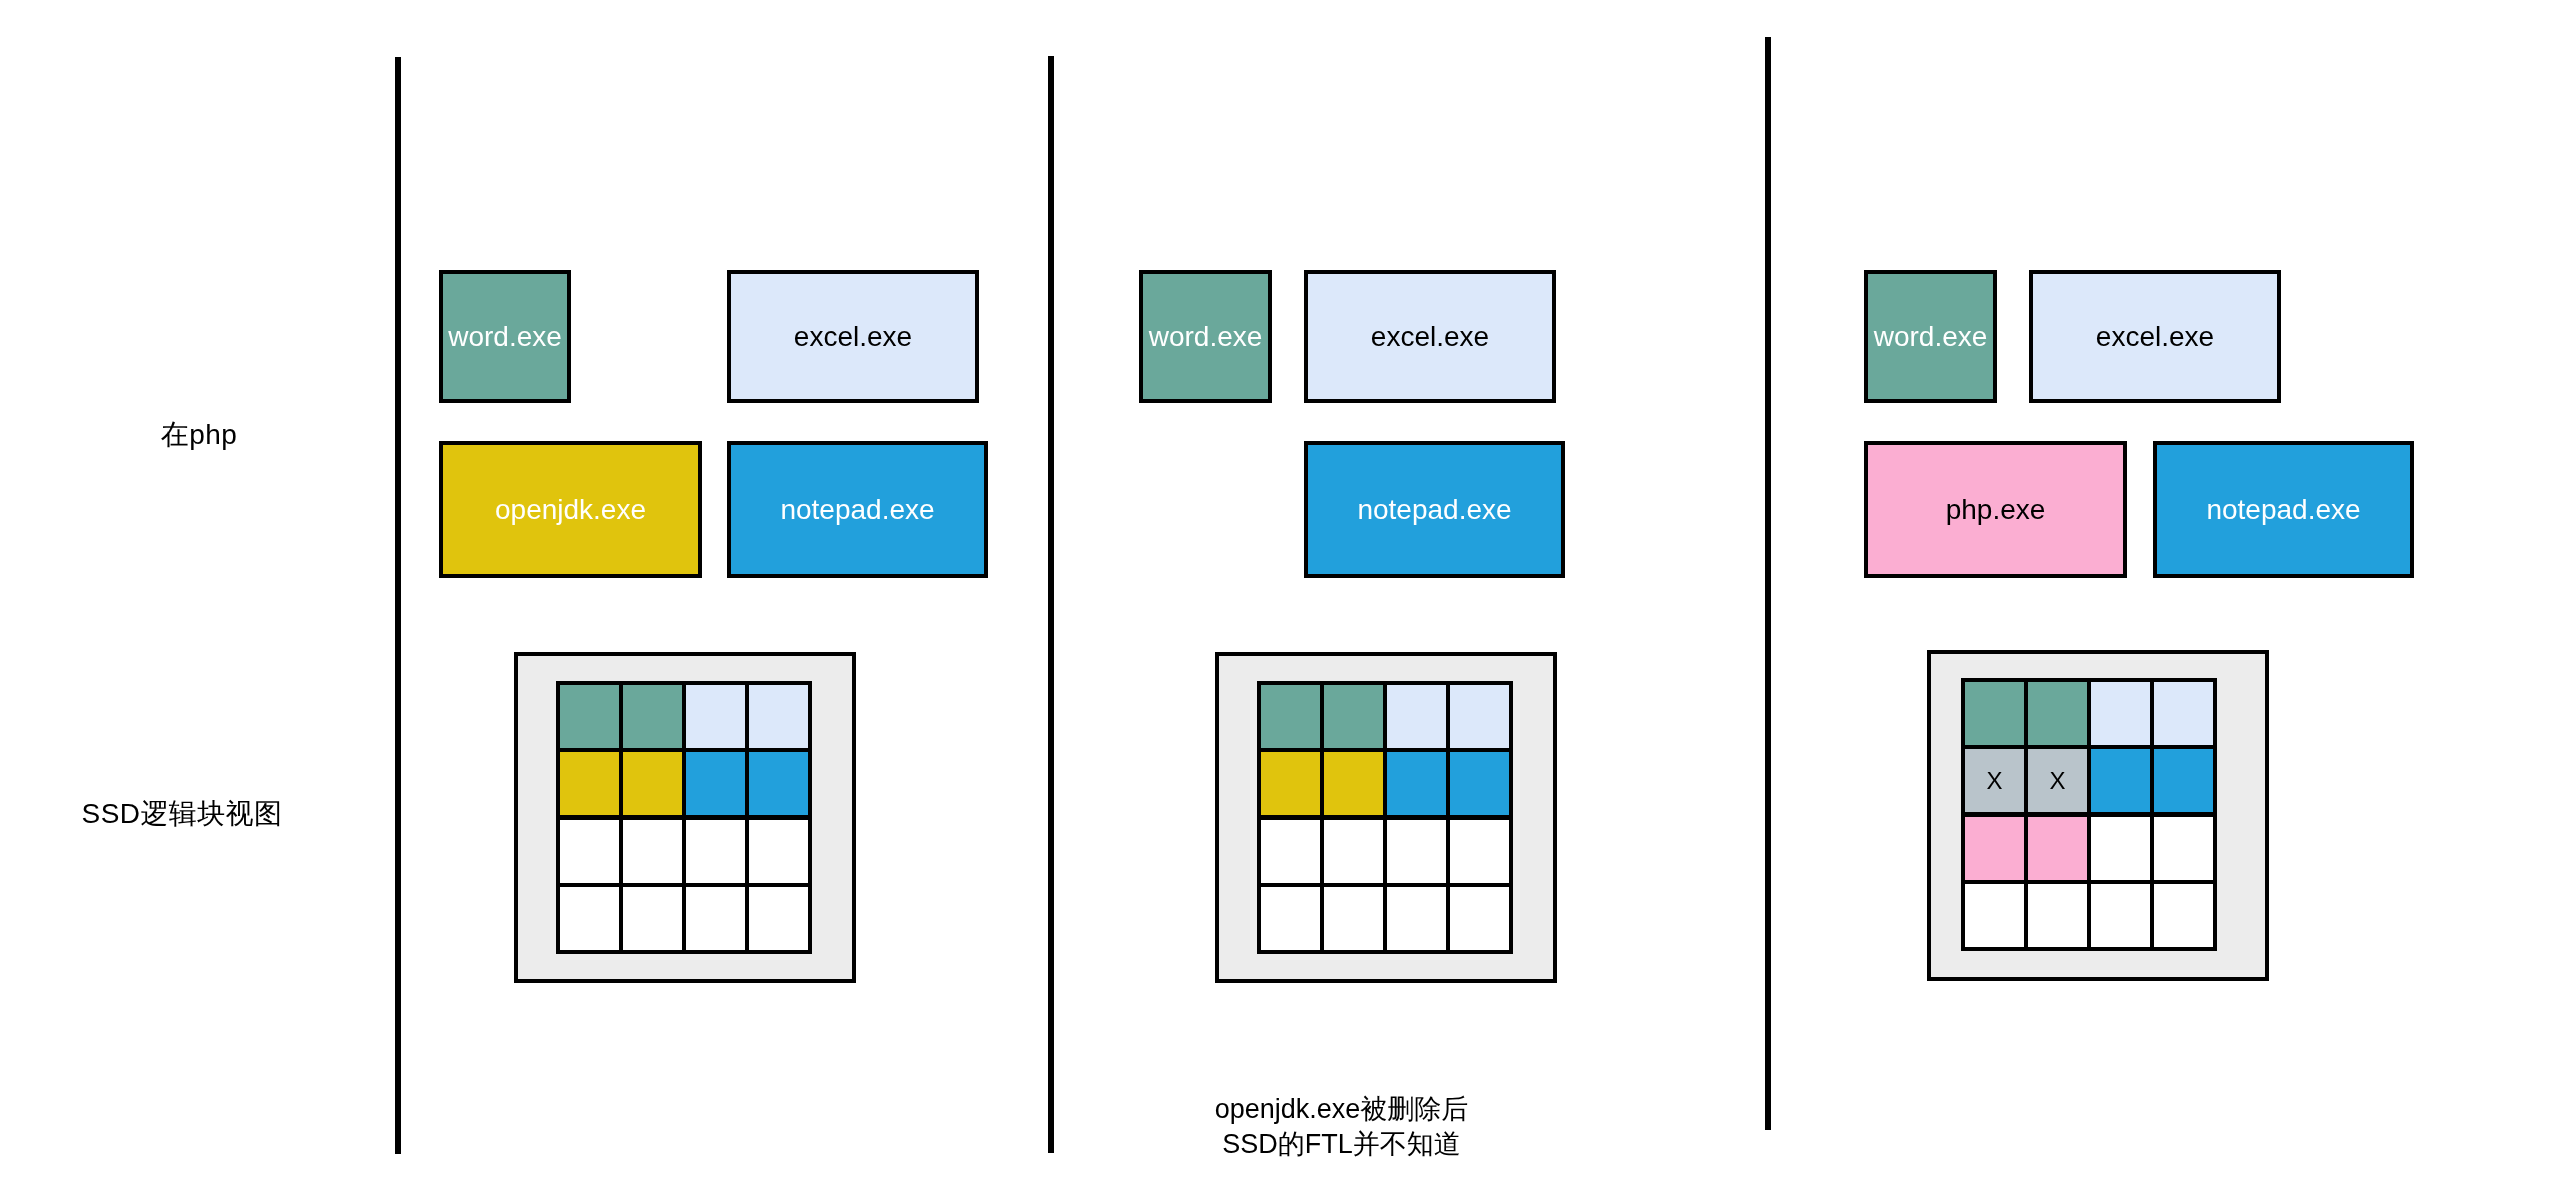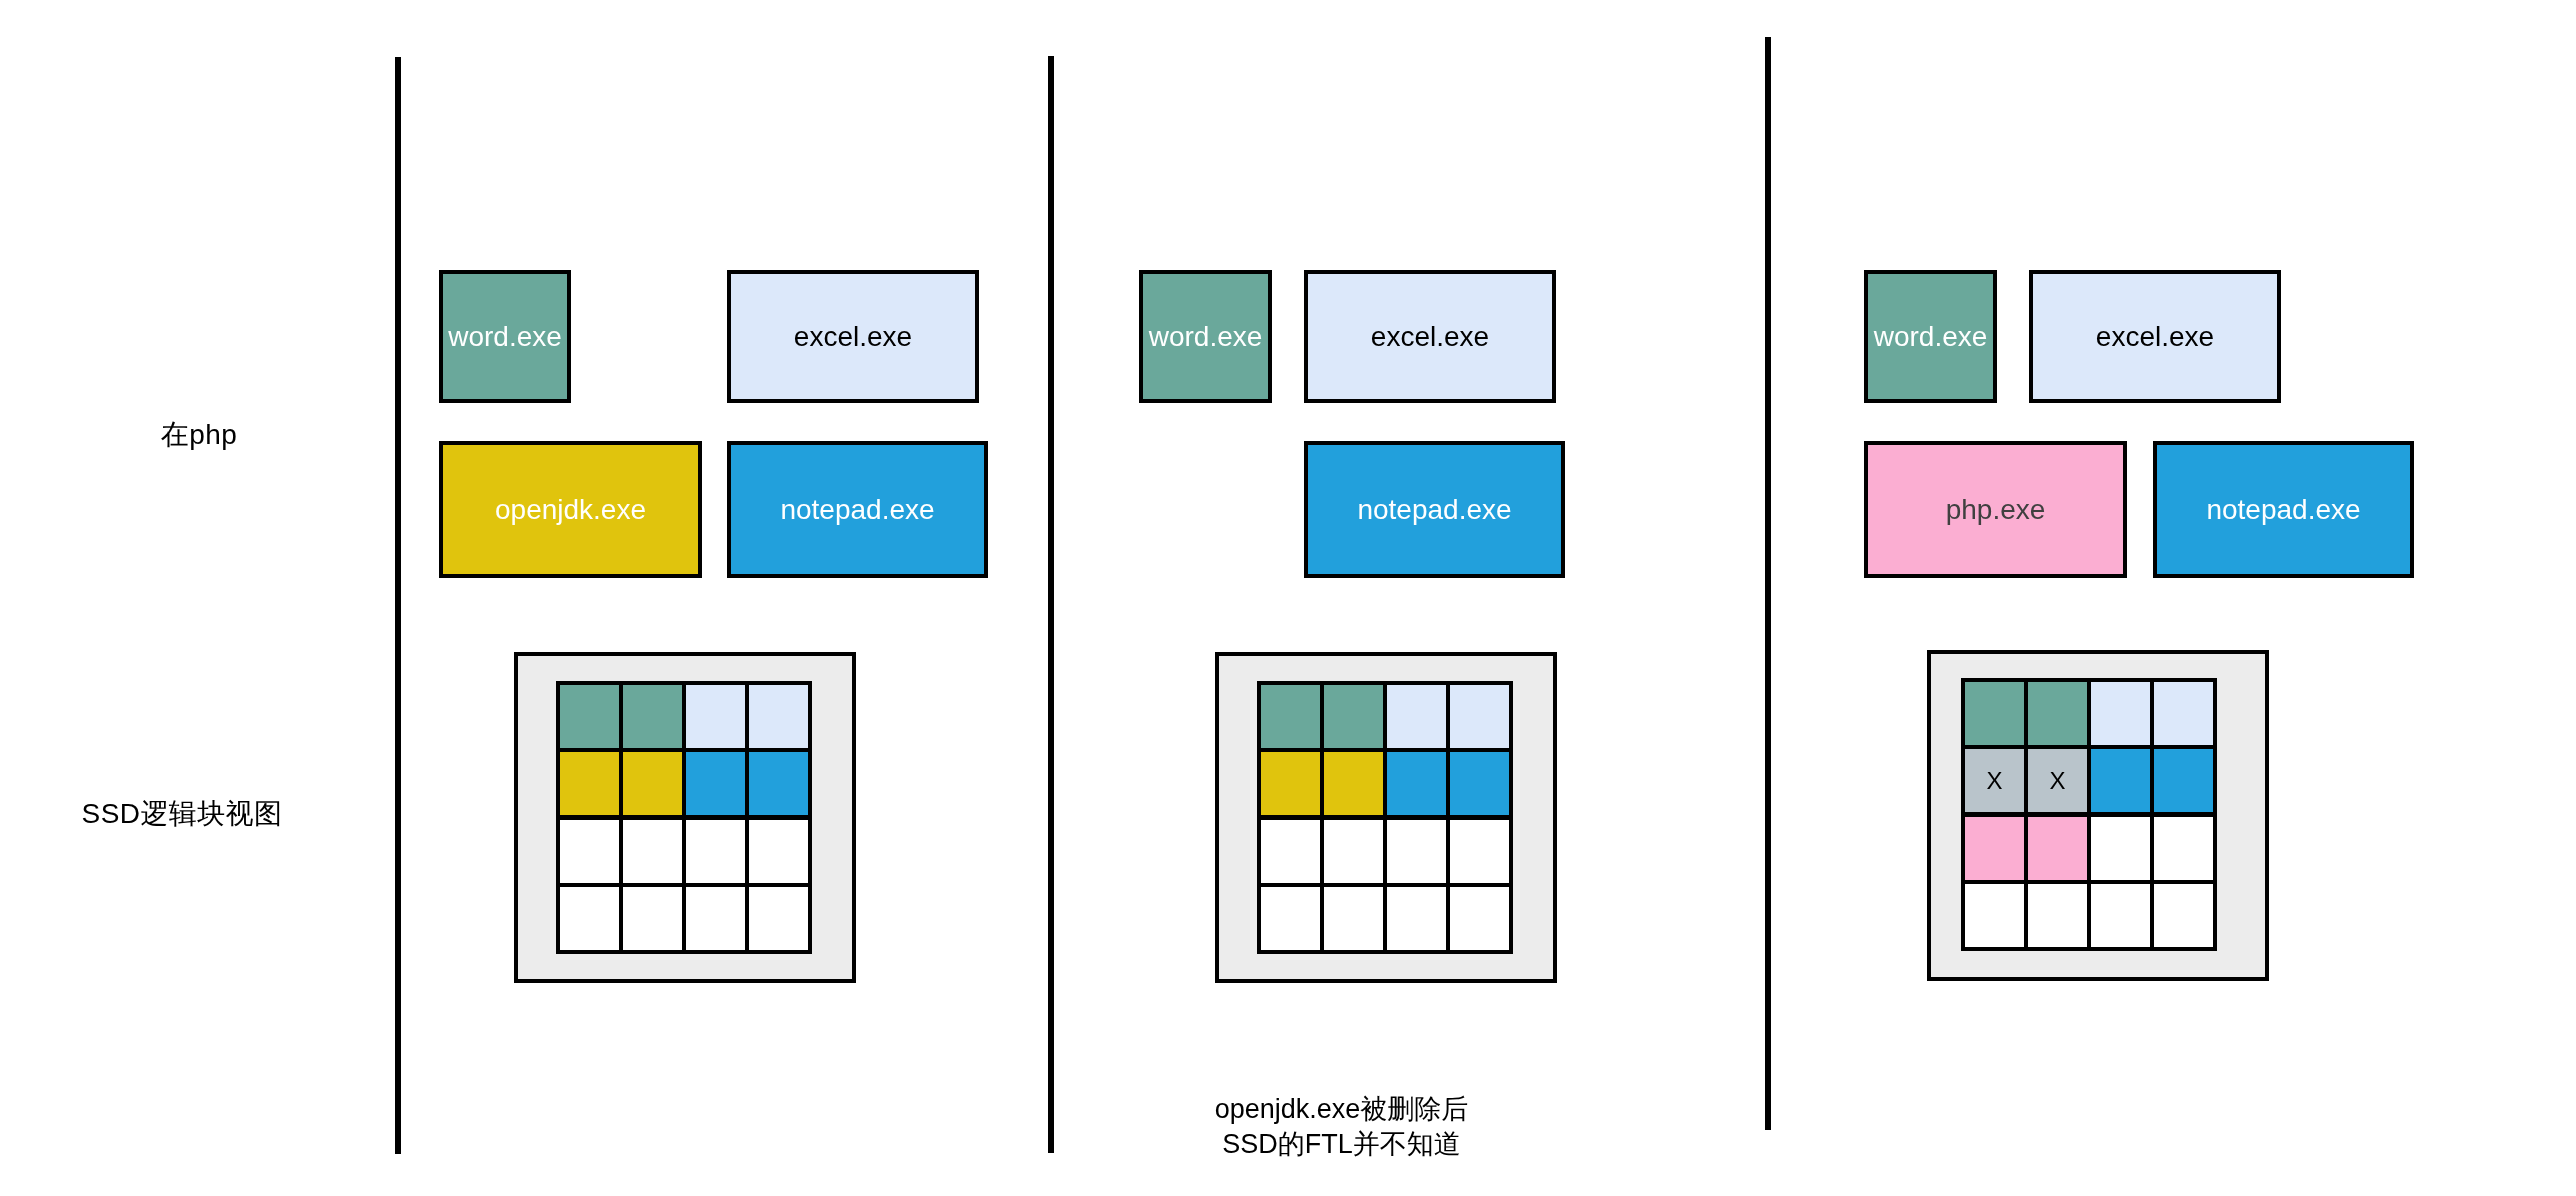--- a/index.html
+++ b/index.html
@@ -143,21 +143,21 @@
     </div>
     <div class="caption" style="left: 1040px; top: 1092px; width: 603px;">openjdk.exe被删除后
 SSD的FTL并不知道</div>
     <div class="file-box" style="left: 1864px; top: 270px; width: 133px; height: 133px; background: rgb(106, 168, 155);">
       <span style="color: rgb(255, 255, 255);">word.exe</span>
     </div>
     <div class="file-box" style="left: 2029px; top: 270px; width: 252px; height: 133px; background: rgb(220, 232, 250);">
       <span style="color: rgb(0, 0, 0);">excel.exe</span>
     </div>
     <div class="file-box" style="left: 1864px; top: 441px; width: 263px; height: 137px; background: rgb(251, 174, 210);">
-      <span style="color: #404040;">php.exe</span>
+      <span style="color: #000000;">php.exe</span>
     </div>
     <div class="file-box" style="left: 2153px; top: 441px; width: 261px; height: 137px; background: rgb(34, 160, 220);">
       <span style="color: rgb(255, 255, 255);">notepad.exe</span>
     </div>
     <div class="ssd-panel" style="left: 1927px; top: 650px; width: 342px; height: 331px; background: rgb(236, 236, 236);"></div>
     <div class="ssd-grid" style="left: 1961px; top: 678px; width: 256px; height: 273px;">
       <div class="ssd-cell" style="background: rgb(106, 168, 155);"></div>
       <div class="ssd-cell" style="background: rgb(106, 168, 155);"></div>
       <div class="ssd-cell" style="background: rgb(220, 232, 250);"></div>
       <div class="ssd-cell" style="background: rgb(220, 232, 250);"></div>

